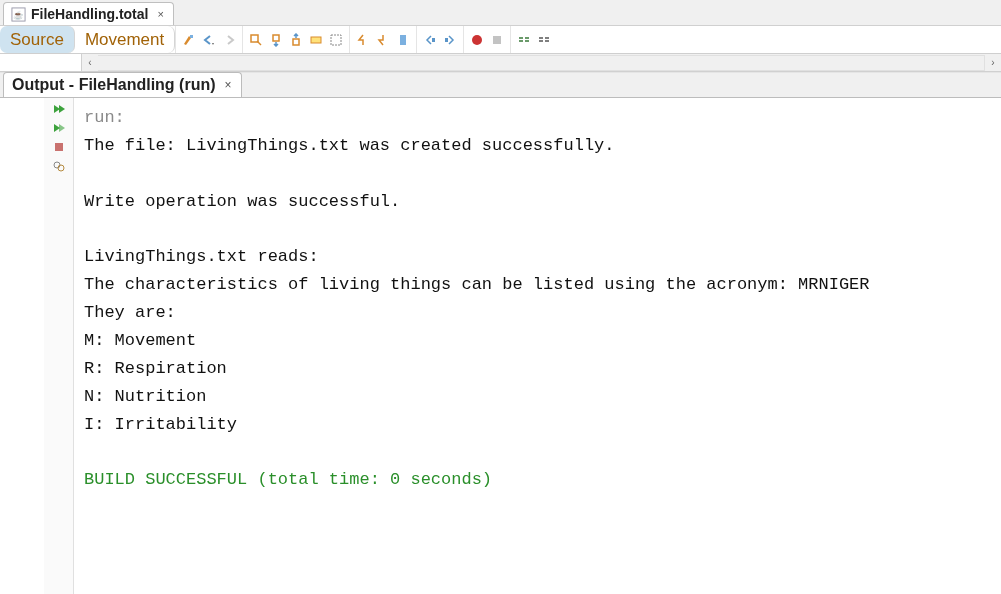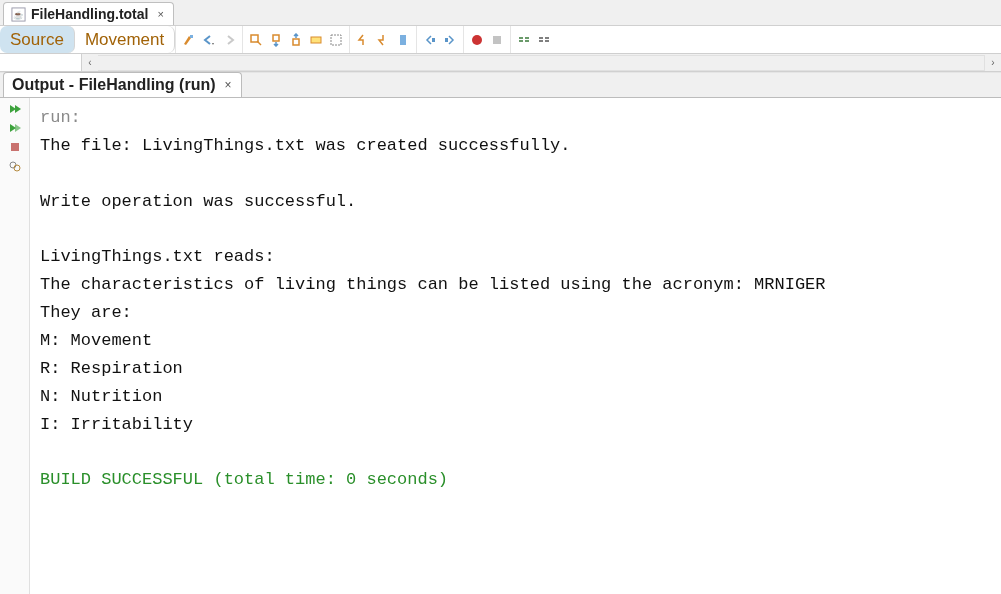--- a/index.html
+++ b/index.html
@@ -130,20 +130,21 @@
   .output-tab .close-x {
     font-size:12px; font-weight:normal; color:#555; padding-left:3px;
   }
 
   
   .output-area {
     flex:1;
     display:flex;
     background:#fff;
     overflow:hidden;
+    margin-left:44px;
   }
   .output-gutter {
     width:30px;
     border-right:1px solid #e0e0e0;
     background:#fafafa;
     display:flex;
     flex-direction:column;
     align-items:center;
     gap:5px;
     padding-top:4px;

